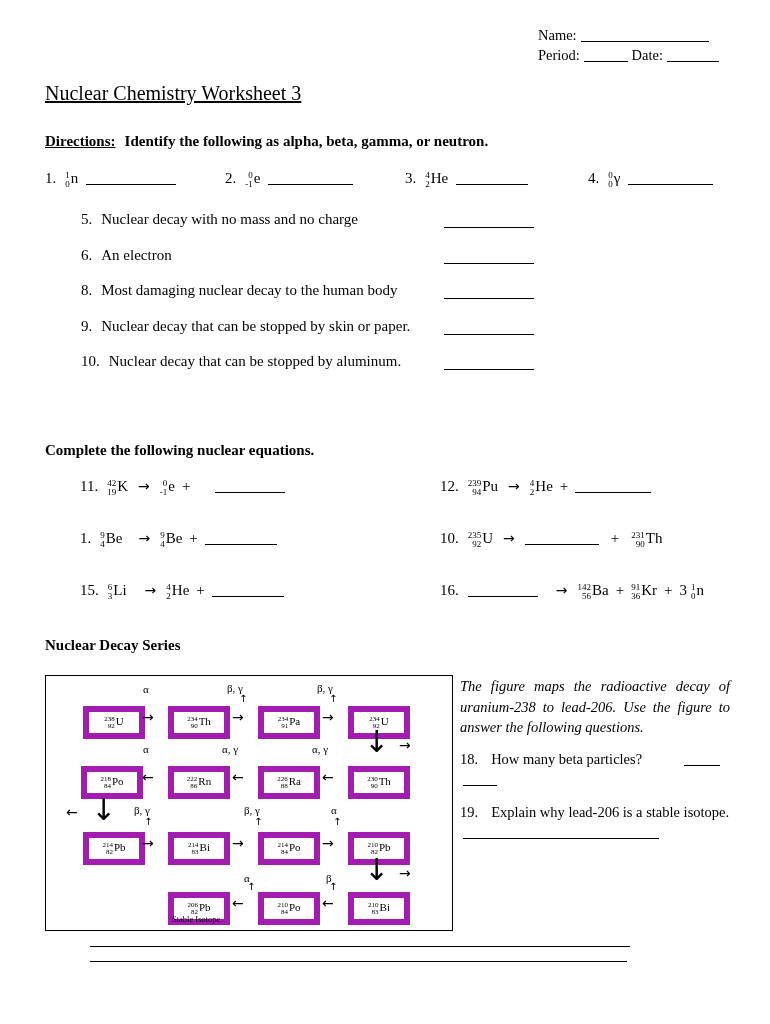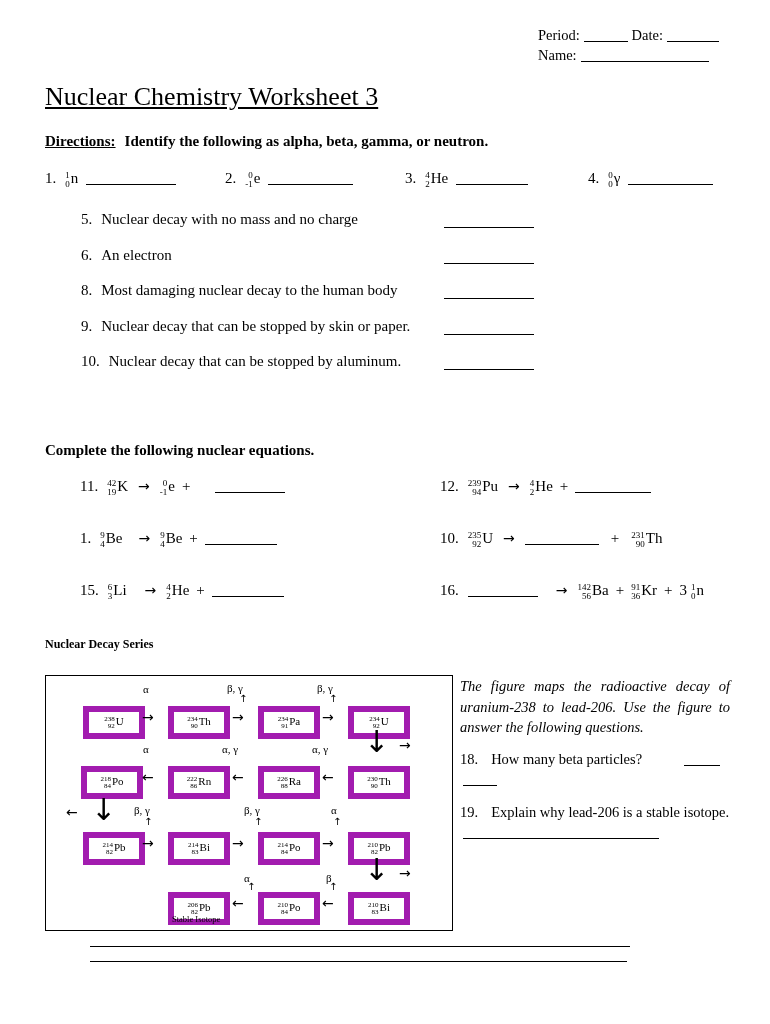--- a/index.html
+++ b/index.html
@@ -4,21 +4,21 @@
 <style>
   html,body{margin:0;padding:0;background:#ffffff;}
   .page{position:relative;width:770px;height:1024px;background:#fff;font-family:"Liberation Serif",serif;color:#000;font-size:15px;overflow:hidden;}
   .abs{position:absolute;}
   .blank{display:inline-block;border-bottom:1px solid #000;height:12px;vertical-align:-2px;}
   
   .hdr{left:538px;top:27px;width:200px;font-size:14.5px;}
   .hrow{height:20px;white-space:nowrap;}
   .hrow .blank{margin-left:4px;}
   
-  .title{left:45px;top:82px;font-size:26px;text-decoration:underline;}
+  .title{left:45px;top:82px;font-size:20px;text-decoration:underline;}
   .directions{left:45px;top:133px;font-weight:bold;}
   .dir-label{text-decoration:underline;margin-right:9px;}
   
   .nuc{display:inline-block;white-space:nowrap;}
   .stk{display:inline-block;vertical-align:-4px;text-align:right;margin-right:1px;}
   .stk span{display:block;font-size:9px;line-height:9px;}
   .el{font-size:15px;}
   .qn{margin-right:9px;}
   
   .iditem{white-space:nowrap;}
@@ -28,21 +28,21 @@
   .sarow{position:relative;height:35.6px;margin-left:36px;}
   .sarow .blank{position:absolute;left:363px;top:4px;width:90px;}
   
   .eqhead{left:45px;top:442px;font-weight:bold;}
   .eqs{left:33px;top:478px;width:700px;height:165px;margin-left:47px;}
   .eq{position:absolute;white-space:nowrap;}
   .arr{margin:0 10px;font-family:"DejaVu Sans",sans-serif;font-size:14px;}
   .plus{margin:0 7px;}
   .coef{margin-right:4px;}
   
-  .dshead{left:45px;top:637px;font-size:12px;font-weight:bold;}
+  .dshead{left:45px;top:637px;font-size:15px;font-weight:bold;}
   .fig{left:45px;top:675px;width:406px;height:254px;border:1px solid #000;}
   .nbox{position:absolute;border:6px solid #a21caf;padding:2px 4px 3px;line-height:13px;background:#fff;min-width:42px;text-align:center;}
   .nbox .stk span{font-size:7px;line-height:7px;}
   .nbox .stk{vertical-align:-3px;}
   .nbox .el{font-size:11px;}
   .farr{position:absolute;font-size:14px;line-height:16px;font-family:"DejaVu Sans",sans-serif;}
   .flab{position:absolute;font-size:11px;white-space:nowrap;}
   .fup{position:absolute;font-size:10px;line-height:10px;font-family:"DejaVu Sans",sans-serif;}
   .fdown{position:absolute;font-size:30px;line-height:32px;font-family:"DejaVu Sans",sans-serif;}
   .fstable{position:absolute;font-size:8.5px;}
@@ -55,25 +55,25 @@
   
   .bline{border-top:1px solid #000;height:0;}
 </style>
 </head>
 <body>
 
 <div class="page">
 
   <div class="abs hdr">
     <div class="hrow">
+      <span>Name:</span><span class="blank" style="width:128px"></span>
+    </div>
+    <div class="hrow">
       <span>Period:</span><span class="blank" style="width:44px"></span>
       <span>Date:</span><span class="blank" style="width:52px"></span>
-    </div>
-    <div class="hrow">
-      <span>Name:</span><span class="blank" style="width:128px"></span>
     </div>
   </div>
 
   <div class="abs title">Nuclear Chemistry Worksheet 3</div>
 
   <div class="abs directions">
     <span class="dir-label">Directions:</span><span>Identify the following as alpha, beta, gamma, or neutron.</span>
   </div>
 
   <div class="abs iditem" style="left:45px;top:170px">

